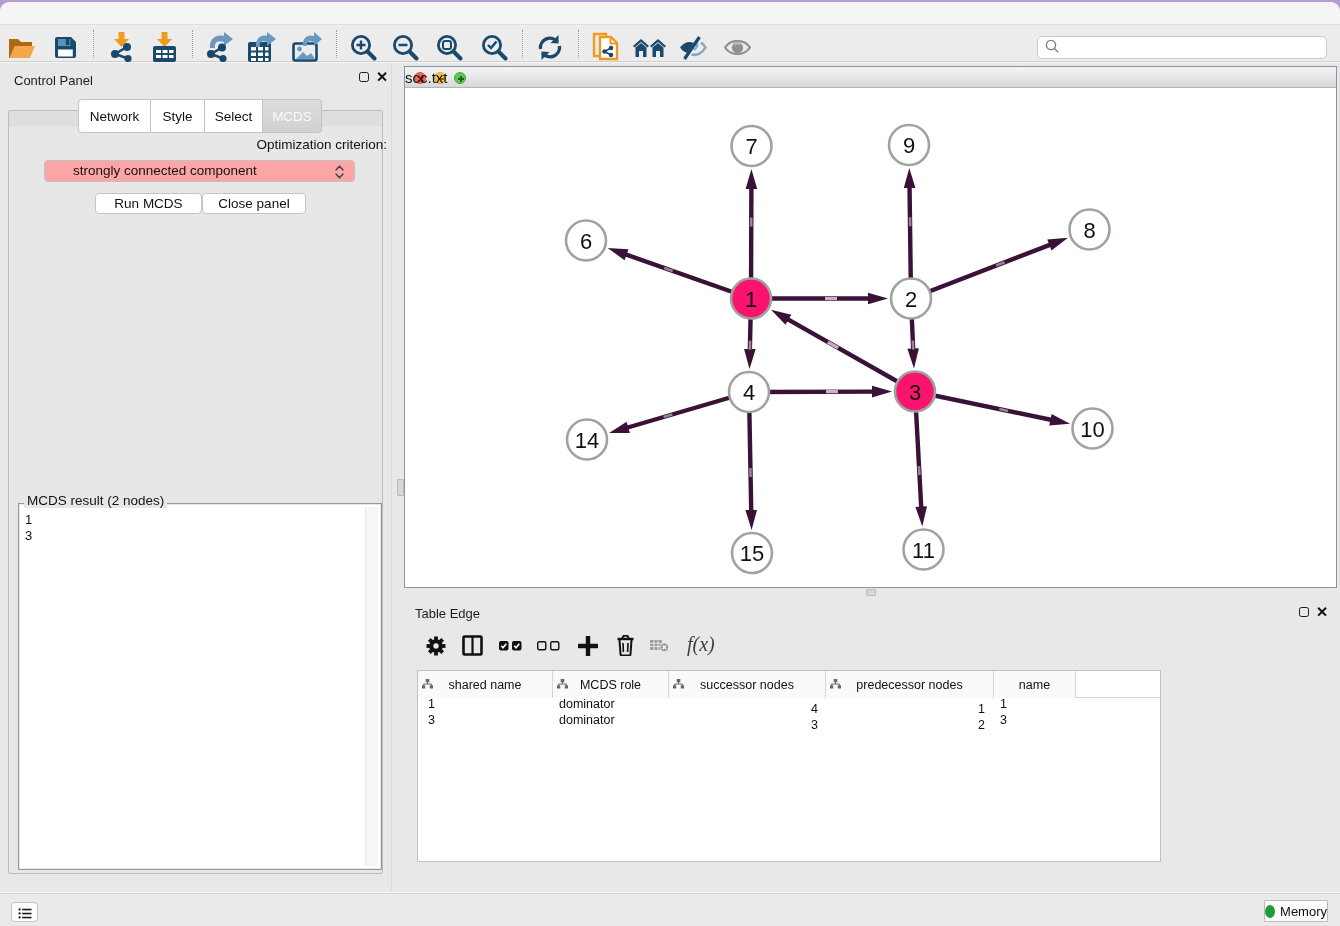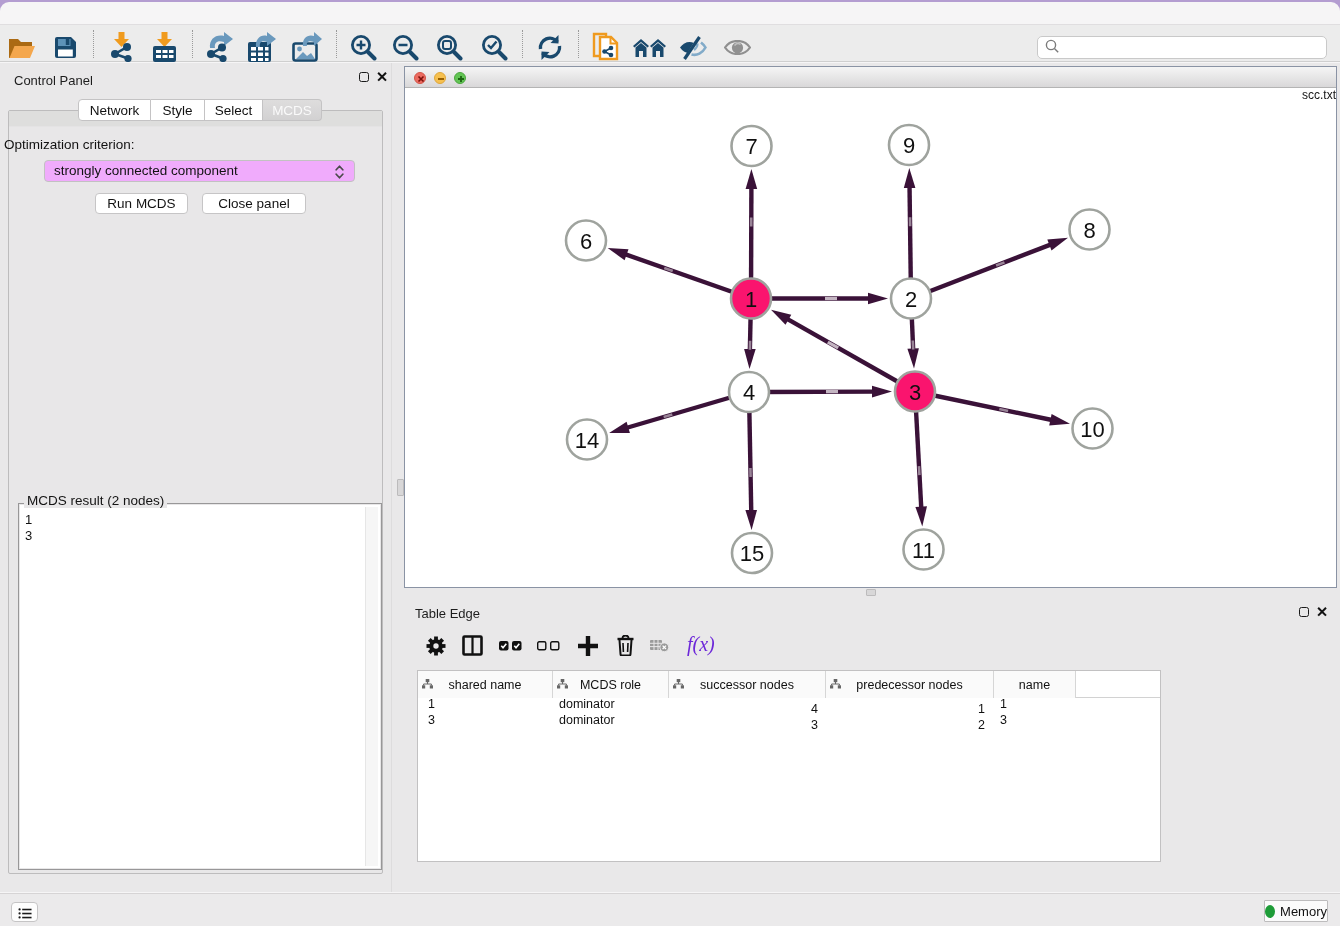--- a/index.html
+++ b/index.html
@@ -15,37 +15,37 @@
 .ticon{position:absolute;top:0}
 #search{position:absolute;left:1037px;top:11px;width:290px;height:23px;background:#fff;border:1px solid #c9c9c9;border-radius:5px}
 
 #main{position:absolute;left:0;top:61px;width:1340px;height:829px;background:#e9e8e9}
 
 #cp-title{position:absolute;left:14px;top:10px;font-size:13px;color:#1d1d1d}
 .wicons{position:absolute;top:7px;display:flex;gap:7px;align-items:center;height:14px}
 .fl-sq{width:10px;height:10px;border:1.5px solid #1a1a1a;border-radius:2.5px}
 .fl-x{font-size:14.5px;font-weight:bold;color:#111;line-height:13px}
 .tabs{position:absolute;display:flex;height:21px;font-size:13.5px;z-index:3;white-space:nowrap}
-.tab{background:#fff;border:1px solid #c4c3c4;border-left:none;padding:10px;display:flex;align-items:center;justify-content:center;color:#111;overflow:hidden}
+.tab{background:#fff;border:1px solid #c4c3c4;border-left:none;padding:16px;display:flex;align-items:center;justify-content:center;color:#111;overflow:hidden}
 .tab.first{border-left:1px solid #c4c3c4;border-radius:4px 0 0 4px}
 .tab.last{border-radius:0 4px 4px 0}
 .tab.sel{background:linear-gradient(#dedddd,#d2d1d2);color:#fafafa}
 #cp-box{position:absolute;left:8px;top:47px;width:375px;height:764px;background:#e8e7e8;border:1px solid #bdbcbd;border-radius:2px}
 #cp-box:before{content:"";position:absolute;left:0;top:0;right:0;height:15px;background:#dededd;border-bottom:1px solid #e4e3e4}
-#opt-label{position:absolute;left:4px;top:74px;width:375px;text-align:left;font-size:13.5px;color:#121212}
-#optsel{position:absolute;left:44px;top:97px;width:311px;height:22px;background:#f0abfc;border:1px solid #c2c1c2;border-radius:4px;font-size:13.5px;color:#121212;line-height:20px;padding-left:9px}
+#opt-label{position:absolute;left:12px;top:74px;width:375px;text-align:right;font-size:13.5px;color:#121212}
+#optsel{position:absolute;left:44px;top:97px;width:311px;height:22px;background:#fca5a5;border:1px solid #c2c1c2;border-radius:4px;font-size:13.5px;color:#121212;line-height:20px;padding-left:28px}
 .btn{position:absolute;height:21px;background:#fff;border:1px solid #c6c5c6;border-radius:4px;font-size:13.5px;color:#121212;display:flex;align-items:center;justify-content:center}
 #mcds{position:absolute;left:18px;top:440px;width:364px;height:367px;border:1px solid #989798;background:#e8e7e8}
 #mcds .leg{position:absolute;left:5px;top:-10px;background:#e8e7e8;padding:0 3px;font-size:13.5px;color:#141414;line-height:14px}
 #mcds .inner{position:absolute;left:1px;top:1px;right:1px;bottom:1px;background:#fff;font-size:13px;line-height:16px;padding:7px 0 0 5px;color:#111}
 #mcds .sb{position:absolute;top:2px;right:2px;width:13px;bottom:2px;background:#f6f6f6;border-left:1px solid #e6e6e6}
 
 #net{position:absolute;left:404px;top:3px;width:933px;height:522px;background:#fff;border:1px solid #8a93a4}
 #net-tb{position:absolute;left:0;top:0;width:100%;height:21px;background:linear-gradient(#f5f5f5,#d9d8d9);border-bottom:1px solid #b4b4b4}
-#net-title{position:absolute;width:100%;text-align:right;top:21px;font-size:12px;color:#141414}
+#net-title{position:absolute;width:100%;text-align:left;top:2px;font-size:15px;color:#141414}
 .mac{position:absolute;top:4.5px;width:12px;height:12px;border-radius:50%;text-align:center;font-weight:bold}
 .mac svg{position:absolute;left:2px;top:2px}
 
 .vsplit-handle{position:absolute;left:397px;top:416px;width:7px;height:17px;background:#d8d7d8;border:1px solid #bcbbbc;border-radius:1px}
 .hsplit-handle{position:absolute;left:866px;top:526px;width:10px;height:7px;background:#d8d7d8;border:1px solid #bcbbbc;border-radius:1px}
 
 #tp{position:absolute;left:404px;top:536px;width:936px;height:293px}
 #tp-title{position:absolute;left:11px;top:7px;font-size:13px;color:#1d1d1d}
 #tp-toolbar{position:absolute;left:13px;top:28px;height:33px}
 #tbl{position:absolute;left:13px;top:71px;width:744px;height:192px;background:#fff;border:1px solid #c2c1c2}
@@ -214,21 +214,21 @@
       <div class="tab sel last" style="width:59px">MCDS</div>
     </div>
     <div id="cp-box"></div>
     <div id="opt-label">Optimization criterion:</div>
     <div id="optsel">strongly connected component
       <svg width="9" height="14" style="position:absolute;right:10px;top:4px" viewBox="0 0 9 14">
         <path d="M1.2 4.8 L4.5 1.2 L7.8 4.8" fill="none" stroke="#4a4a4a" stroke-width="1.7" stroke-linecap="round" stroke-linejoin="round"></path>
           <path d="M1.2 9.2 L4.5 12.8 L7.8 9.2" fill="none" stroke="#4a4a4a" stroke-width="1.7" stroke-linecap="round" stroke-linejoin="round"></path>
       </svg>
     </div>
-    <div class="btn" style="left:95px;top:130px;width:93px">Run MCDS</div>
+    <div class="btn" style="left:95px;top:130px;width:107px">Run MCDS</div>
     <div class="btn" style="left:202px;top:130px;width:104px">Close panel</div>
     <div id="mcds">
       <div class="inner">1<br>3<div class="sb"></div></div>
       <div class="leg">MCDS result (2 nodes)</div>
     </div>
     <div class="vsplit-handle"></div>
 
     <div id="net">
       <div id="net-tb">
         <div class="mac" style="left:9px;background:#ec6b60;border:1px solid #d35548">
@@ -375,21 +375,21 @@
           </g>
           <g stroke="#e9e8e9" stroke-width="1">
               <line x1="0" y1="4.3" x2="12" y2="4.3"></line>
               <line x1="0" y1="7.6" x2="12" y2="7.6"></line>
               <line x1="4" y1="1" x2="4" y2="11"></line>
               <line x1="8" y1="1" x2="8" y2="11"></line>
             </g>
           <circle cx="14.3" cy="8.3" r="4.4" fill="#9b9b9b" stroke="#e9e8e9" stroke-width="1"></circle>
           <path d="M12.6 6.6 L16 10 M16 6.6 L12.6 10" stroke="#fff" stroke-width="1.3"></path>
         </svg>
-        <div class="abs" style="left:270px;top:6px;font-family:'Liberation Serif',serif;font-style:italic;font-size:20px;color:#6d28d9">f(x)</div>
+        <div class="abs" style="left:270px;top:6px;font-family:'Liberation Serif',serif;font-style:italic;font-size:20px;color:#404040">f(x)</div>
       </div>
       <div id="tbl">
         <div id="tbl-head">
           <div class="th" style="left:0;width:135px"><svg width="11" height="10" viewBox="0 0 11 10">
                 <g fill="#666">
                   <rect x="3.7" y="0" width="3.6" height="3.2"></rect>
                   <rect x="0" y="6.3" width="3.2" height="3.2"></rect>
                   <rect x="7.8" y="6.3" width="3.2" height="3.2"></rect>
                   <path d="M5.5 3 V5 M1.6 6.5 V5 H9.4 V6.5" stroke="#666" fill="none" stroke-width="1"></path>
                 </g>

